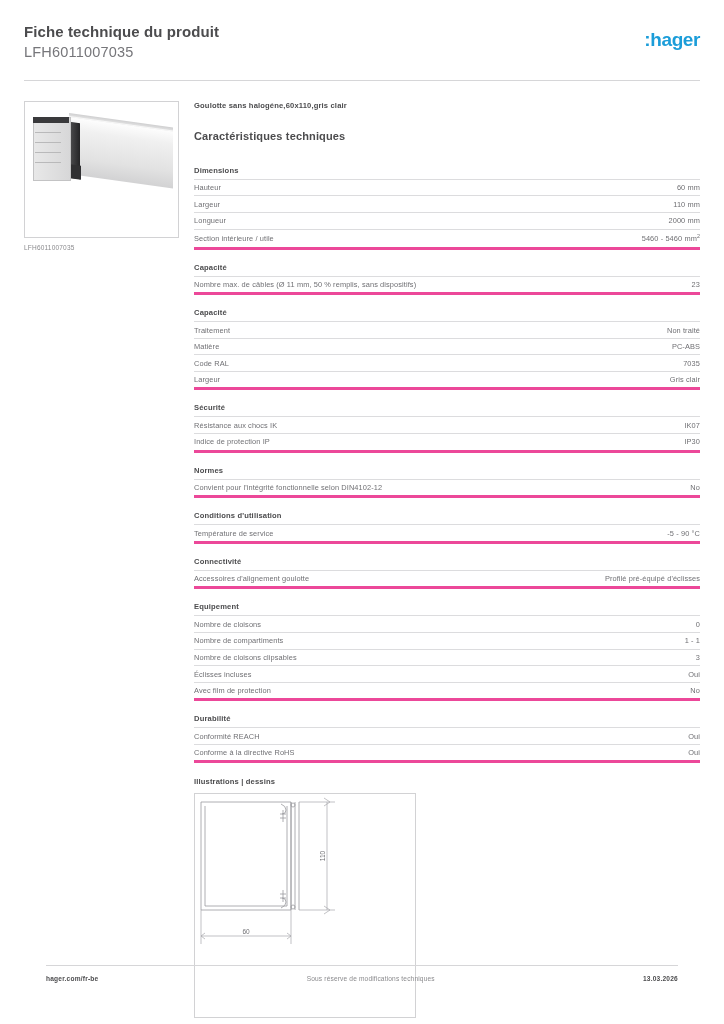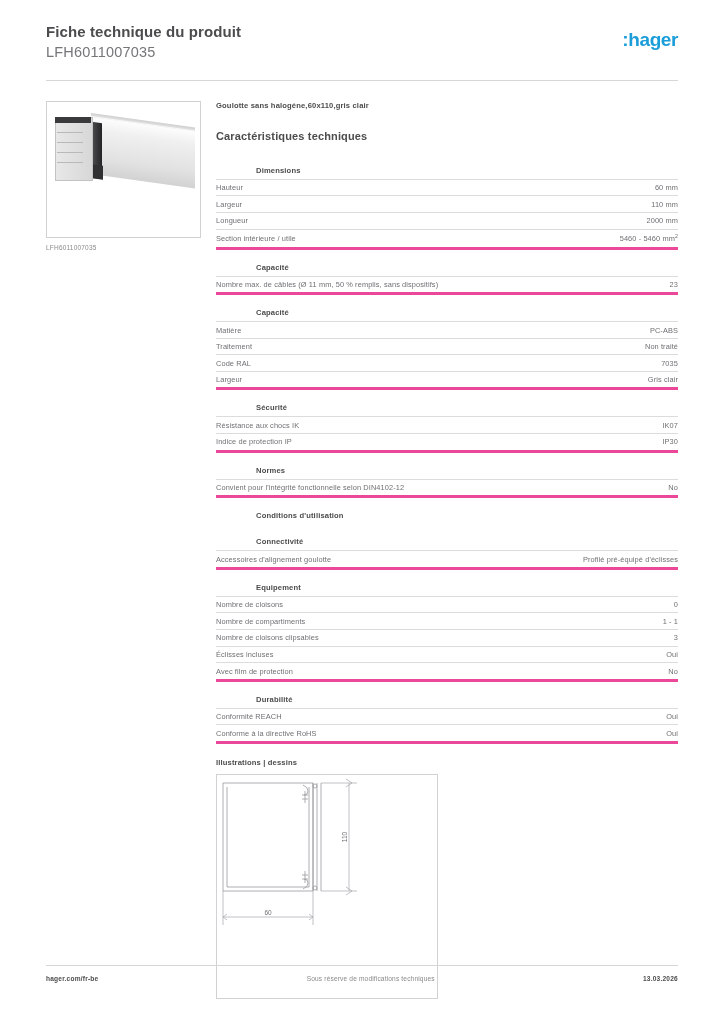--- a/index.html
+++ b/index.html
@@ -6,21 +6,21 @@
   html, body {
     width: 724px; height: 1024px;
     background: #ffffff;
     font-family: "Liberation Sans", sans-serif;
     color: #58585a;
     -webkit-font-smoothing: antialiased;
   }
   .page {
     position: relative;
     width: 724px; height: 996px;
-    padding: 0 46px;
+    padding: 0 24px;
   }
 
   
   .header {
     display: flex;
     align-items: flex-start;
     justify-content: space-between;
     padding-top: 22px;
   }
   .doc-title {
@@ -137,21 +137,20 @@
     letter-spacing: .15px;
     margin-bottom: 24px;
   }
   .group { margin-bottom: 13px; }
   .group-head {
     font-size: 7.6px;
     font-weight: bold;
     color: #4c4c4e;
     letter-spacing: .15px;
     padding-bottom: 4px;
-    margin-left: 40px;
   }
   .row {
     display: flex;
     justify-content: space-between;
     align-items: baseline;
     border-top: 1px solid #dcdcde;
     font-size: 7.4px;
     color: #6f6f73;
     padding: 3.4px 0 3.2px;
     letter-spacing: .1px;
@@ -256,28 +255,28 @@
           <div class="group">
             <div class="group-head">Capacité</div>
             <div class="row">
               <div class="row-label">Nombre max. de câbles (Ø 11 mm, 50 % remplis, sans dispositifs)</div>
               <div class="row-value">23</div>
             </div>
           </div>
           <div class="group">
             <div class="group-head">Capacité</div>
             <div class="row">
+              <div class="row-label">Traitement</div>
+              <div class="row-value">Non traité</div>
+            </div>
+            <div class="row">
               <div class="row-label">Matière</div>
               <div class="row-value">PC-ABS</div>
             </div>
             <div class="row">
-              <div class="row-label">Traitement</div>
-              <div class="row-value">Non traité</div>
-            </div>
-            <div class="row">
               <div class="row-label">Code RAL</div>
               <div class="row-value">7035</div>
             </div>
             <div class="row">
               <div class="row-label">Largeur</div>
               <div class="row-value">Gris clair</div>
             </div>
           </div>
           <div class="group">
             <div class="group-head">Sécurité</div>
@@ -292,20 +291,24 @@
           </div>
           <div class="group">
             <div class="group-head">Normes</div>
             <div class="row">
               <div class="row-label">Convient pour l'intégrité fonctionnelle selon DIN4102-12</div>
               <div class="row-value">No</div>
             </div>
           </div>
           <div class="group">
             <div class="group-head">Conditions d'utilisation</div>
+            <div class="row">
+              <div class="row-label">Température de service</div>
+              <div class="row-value">-5 - 90 °C</div>
+            </div>
           </div>
           <div class="group">
             <div class="group-head">Connectivité</div>
             <div class="row">
               <div class="row-label">Accessoires d'alignement goulotte</div>
               <div class="row-value">Profilé pré-équipé d'éclisses</div>
             </div>
           </div>
           <div class="group">
             <div class="group-head">Equipement</div>

